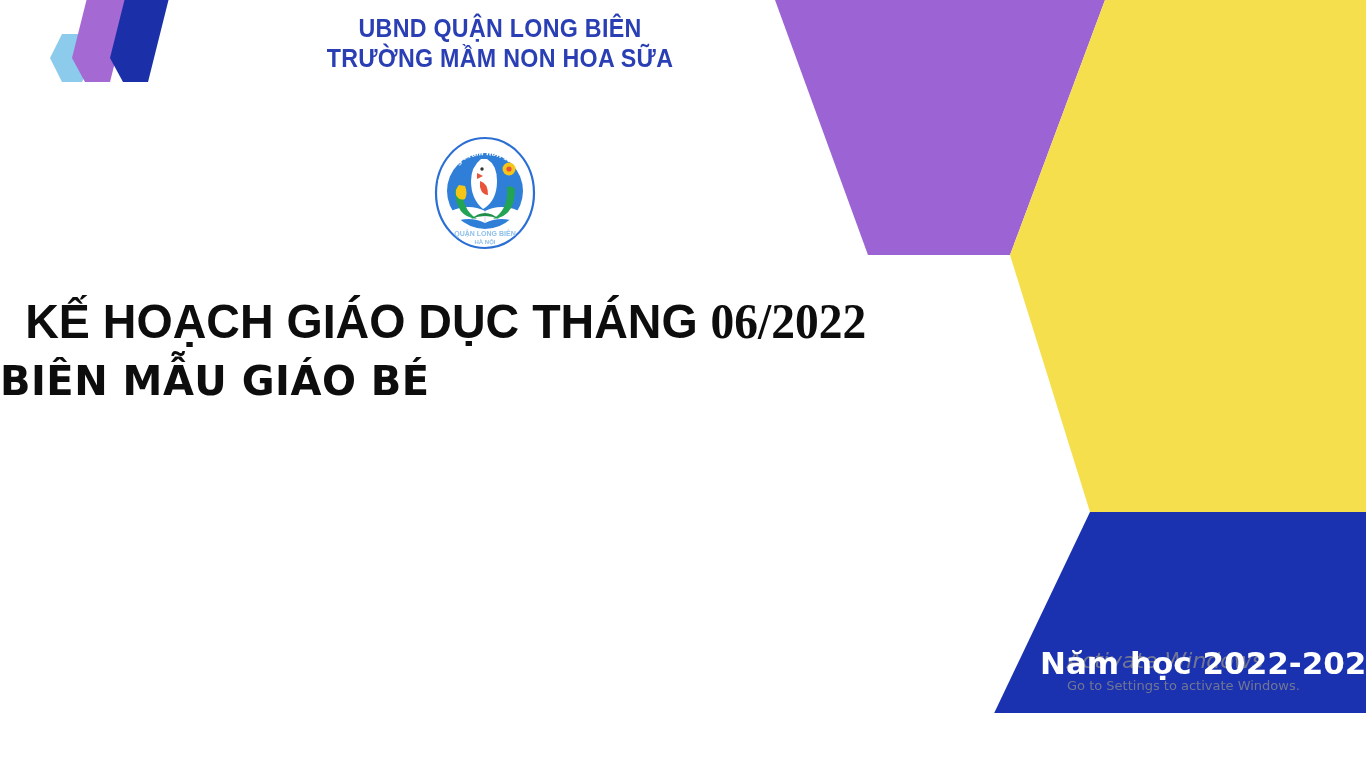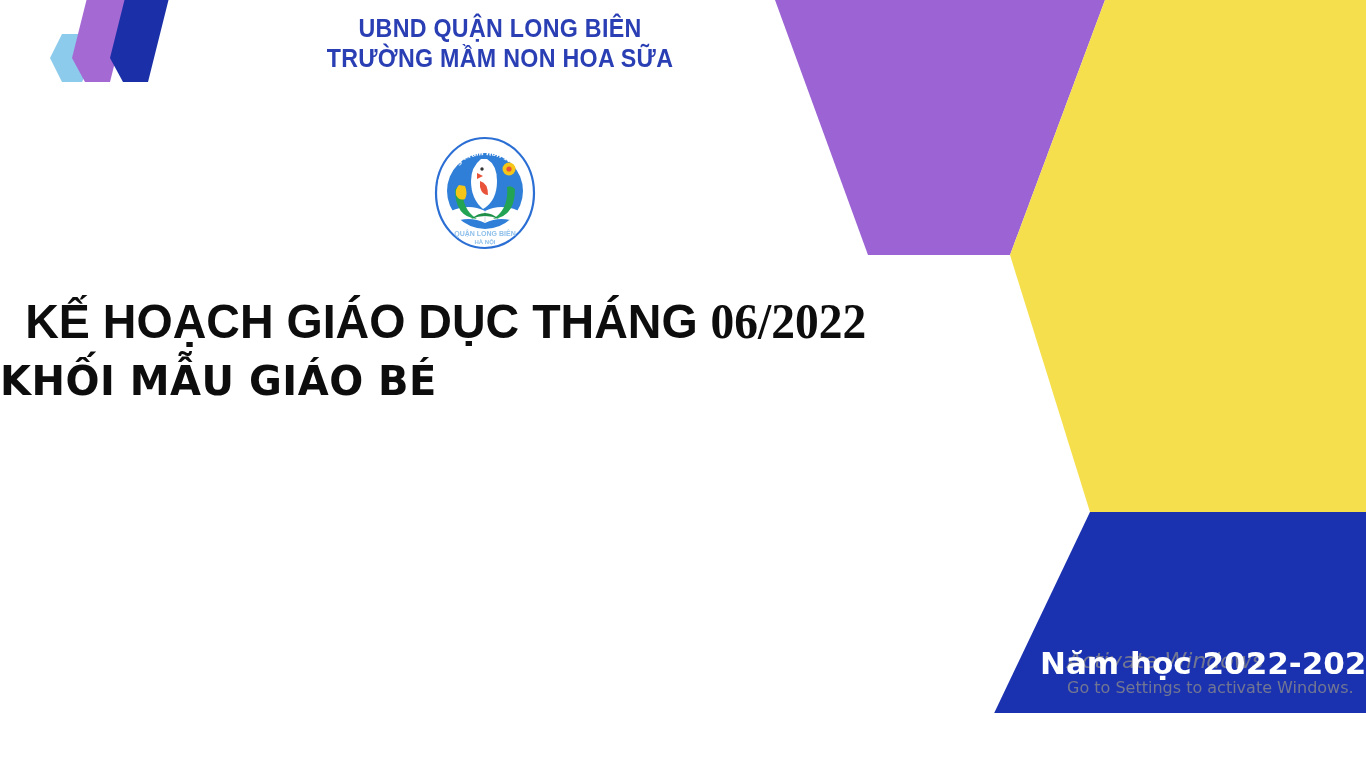--- a/index.html
+++ b/index.html
@@ -109,21 +109,21 @@
     position:absolute;
     left:1067px; top:648px;
     width:300px;
     z-index:5;
     color:#8a8a8a;
     opacity:0.78;
     font-family:"DejaVu Sans", sans-serif;
     white-space:nowrap;
   }
   .watermark .wm-title  { font-size:22px; line-height:1.15; font-weight:normal;font-style:italic; }
-  .watermark .wm-sub    { font-size:16px; line-height:1.3; margin-top:5px; }
+  .watermark .wm-sub    { font-size:13px; line-height:1.3; margin-top:5px; }
 </style>
 </head>
 <body>
 
 <div id="slide">
 
   <svg class="deco-layer" viewBox="0 0 1366 768" width="1366" height="768" preserveAspectRatio="none">
     <polygon points="775,0 1105,0 1010,255 868,255" fill="#9B63D3"></polygon>
     <polygon points="1105,0 1366,0 1366,512 1090,512 1010,255" fill="#F5DF4D"></polygon>
     <polygon points="1090,512 1366,512 1366,768 968,768" fill="#1A31B0"></polygon>
@@ -172,21 +172,21 @@
 
     <circle cx="84" cy="36" r="6.5" fill="#F5C518"></circle>
     <circle cx="84" cy="36" r="2.6" fill="#E8533A"></circle>
 
     <text x="60" y="103" text-anchor="middle" font-family="Liberation Sans, sans-serif" font-size="7" font-weight="bold" fill="#8FC0EA">QUẬN LONG BIÊN</text>
     <text x="60" y="111" text-anchor="middle" font-family="Liberation Sans, sans-serif" font-size="6" font-weight="bold" fill="#8FC0EA">HÀ NỘI</text>
   </svg>
 
   <div class="title-block">
     <div class="title-main"><span>KẾ HOẠCH GIÁO DỤC THÁNG </span><span class="month">06/2022</span></div>
-    <div class="title-sub">KHỐI MẪU GIÁO BÉ</div>
+    <div class="title-sub">BIÊN MẪU GIÁO BÉ</div>
   </div>
 
   <div class="watermark">
     <div class="wm-title">Activate Windows</div>
     <div class="wm-sub">Go to Settings to activate Windows.</div>
   </div>
 
   <div class="school-year">Năm học 2022-2023</div>
 
 </div>

